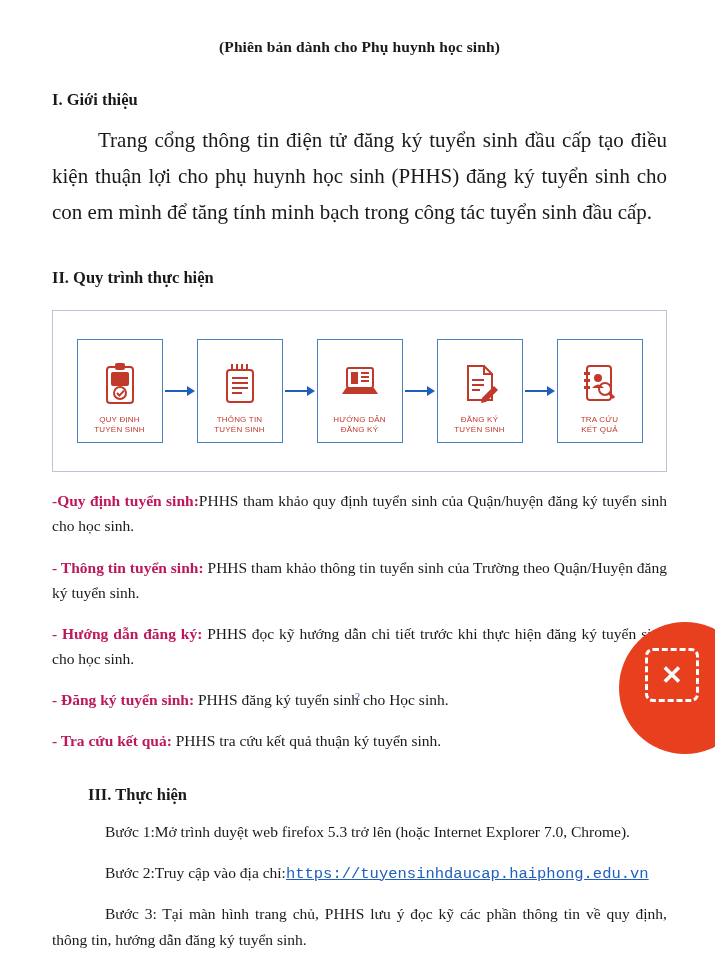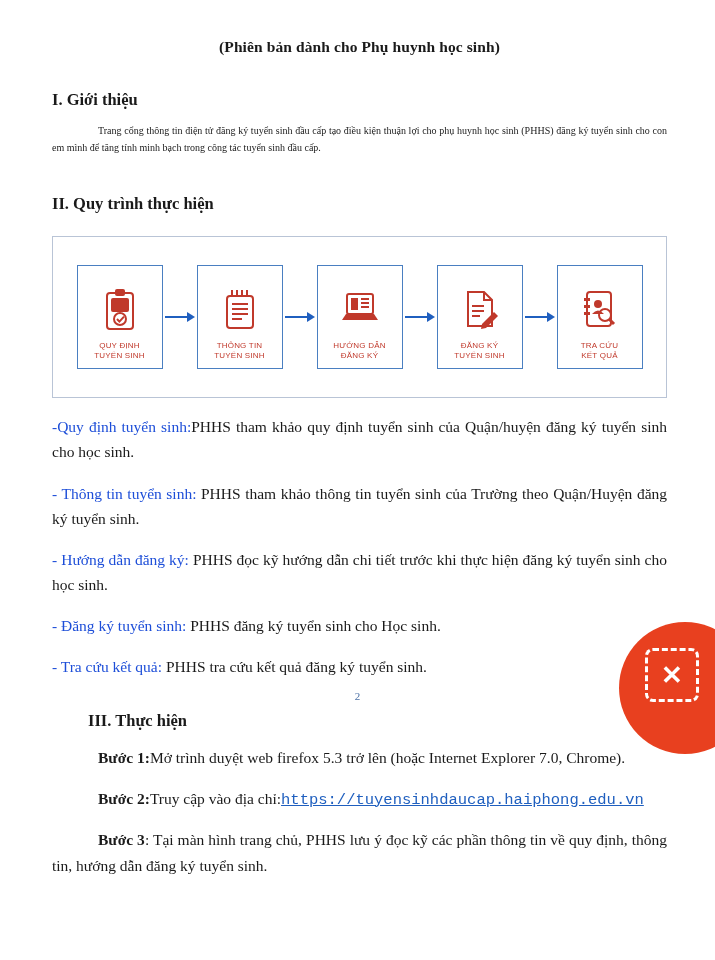--- a/index.html
+++ b/index.html
@@ -38,21 +38,21 @@
     margin: 34px 0 0 0;
   }
   .section-head.second {
     margin-top: 38px;
   }
   .section-head.third {
     margin-top: 32px;
     margin-left: 36px;
   }
   p.body-text {
-    font-size: 10px;
+    font-size: 21px;
     line-height: 1.72;
     margin: 12px 0 0 0;
     text-align: justify;
   }
   .indent-block {
     text-indent: 46px;
   }
   
   .diagram {
     margin: 22px 0 0 0;
@@ -104,31 +104,31 @@
   }
   .arrow svg { display: block; }
   
   .bullet {
     font-size: 15.5px;
     line-height: 1.62;
     margin: 16px 0 0 0;
     text-align: justify;
   }
   .bullet .red {
-    color: #1d4ed8;
-    font-weight: normal;
+    color: #be185d;
+    font-weight: bold;
   }
   
   .step {
     font-size: 15.5px;
     line-height: 1.7;
     margin: 14px 0 0 0;
     text-indent: 46px;
   }
-  .step b { font-weight: bold; }
+  .step b { font-weight: normal; margin-left: 7px; }
   .link {
     color: #1f5fbf;
     font-family: Liberation Mono, monospace;
   }
   .step.last {
     text-align: justify;
     text-indent: 46px;
   }
   .page-number {
     position: absolute;
@@ -313,21 +313,21 @@
 
     <p class="bullet">
       <span class="red">- Hướng dẫn đăng ký:</span><span> PHHS đọc kỹ hướng dẫn chi tiết trước khi thực hiện đăng ký tuyển sinh cho học sinh.</span>
     </p>
 
     <p class="bullet">
       <span class="red">- Đăng ký tuyển sinh:</span><span> PHHS đăng ký tuyển sinh cho Học sinh.</span>
     </p>
 
     <p class="bullet">
-      <span class="red">- Tra cứu kết quả:</span><span> PHHS tra cứu kết quả đăng ký tuyển sinh.</span>
+      <span class="red">- Tra cứu kết quả:</span><span> PHHS tra cứu kết quả thuận ký tuyển sinh.</span>
     </p>
 
     <div class="section-head third">III. Thực hiện</div>
 
     <p class="step">
       <b>Bước 1:</b><span>Mở trình duyệt web firefox 5.3 trở lên (hoặc Internet Explorer 7.0, Chrome).</span>
     </p>
 
     <p class="step">
       <b>Bước 2:</b><span>Truy cập vào địa chỉ:</span><a class="link" href="#">https://tuyensinhdaucap.haiphong.edu.vn</a>

